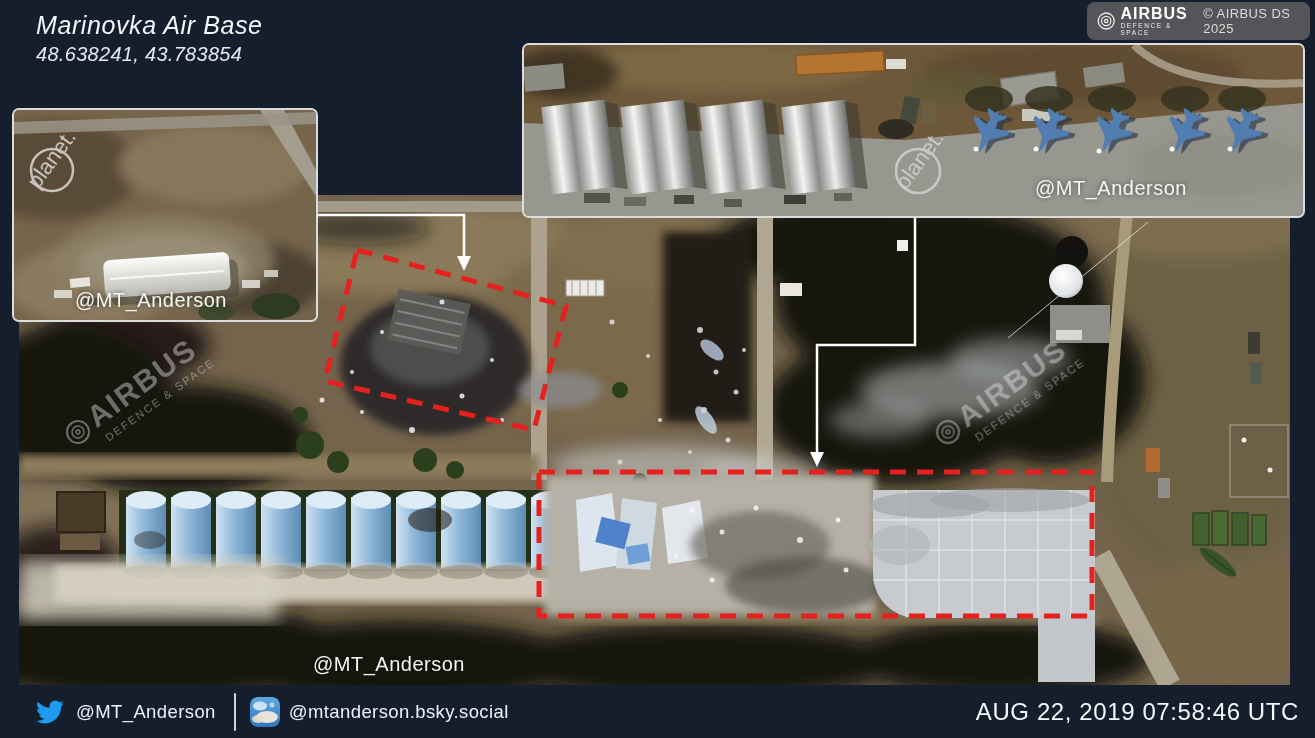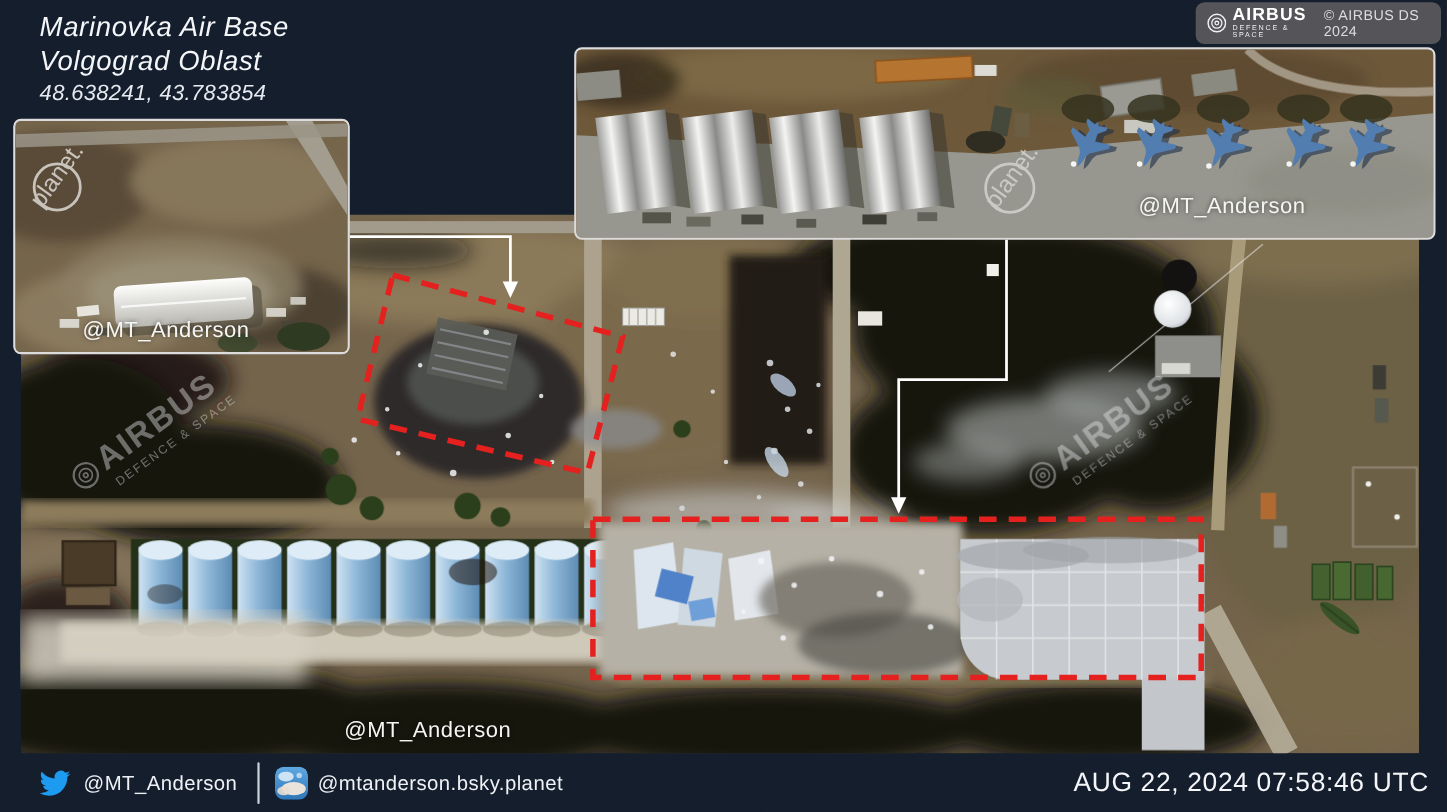--- a/index.html
+++ b/index.html
@@ -462,37 +462,36 @@
       <polyline points="915,218 915,345 817,345 817,454" fill="none" stroke="#ffffff" stroke-width="2.5"></polyline>
       <polygon points="810,452 824,452 817,467" fill="#ffffff"></polygon>
     </g>
 
     <polygon points="357,250 566,306 534,430 325,381" fill="none" stroke="#e4211e" stroke-width="5" stroke-dasharray="16 11"></polygon>
     <polygon points="539,472 1092,472 1092,616 539,616" fill="none" stroke="#e4211e" stroke-width="5" stroke-dasharray="16 11"></polygon>
   </svg>
 
   <div class="title-block">
     <div class="title-line">Marinovka Air Base</div>
-    <div class="title-line">Volgograd Oblast</div>
     <div class="coords">48.638241, 43.783854</div>
   </div>
 
   <div class="credit-badge">
     <div class="credit-logo">
       <svg width="22" height="22" viewBox="0 0 22 22">
         <circle cx="11" cy="11" r="9.5" fill="none" stroke="#f0f0f0" stroke-width="1.6"></circle>
         <circle cx="11" cy="11" r="5.5" fill="none" stroke="#f0f0f0" stroke-width="1.4"></circle>
         <circle cx="11" cy="11" r="2" fill="none" stroke="#f0f0f0" stroke-width="1.4"></circle>
       </svg>
       <div class="credit-text-stack">
         <span class="credit-brand">AIRBUS</span>
         <span class="credit-division">DEFENCE &amp; SPACE</span>
       </div>
     </div>
-    <span class="credit-copy">© AIRBUS DS 2024</span>
+    <span class="credit-copy">© AIRBUS DS 2025</span>
   </div>
 
   <span class="photo-label label-inset1">@MT_Anderson</span>
   <span class="photo-label label-inset2">@MT_Anderson</span>
   <span class="photo-label label-main">@MT_Anderson</span>
 
   <div class="footer">
     <svg class="tw-icon" width="34" height="28" viewBox="0 0 24 24">
       <path fill="#1d9bf0" d="M23.953 4.57a10 10 0 01-2.825.775 4.958 4.958 0 002.163-2.723 9.99 9.99 0 01-3.127 1.195 4.92 4.92 0 00-8.384 4.482C7.69 8.095 4.067 6.13 1.64 3.162a4.822 4.822 0 00-.666 2.475c0 1.71.87 3.213 2.188 4.096a4.904 4.904 0 01-2.228-.616v.06a4.923 4.923 0 003.946 4.827 4.996 4.996 0 01-2.212.085 4.936 4.936 0 004.604 3.417 9.867 9.867 0 01-6.102 2.105c-.39 0-.779-.023-1.17-.067a13.995 13.995 0 007.557 2.209c9.053 0 13.998-7.496 13.998-13.985 0-.21 0-.42-.015-.63A9.935 9.935 0 0024 4.59z"></path>
     </svg>
@@ -504,17 +503,17 @@
           <stop offset="0" stop-color="#5fa8e0"></stop>
             <stop offset="1" stop-color="#2f77b8"></stop>
         </linearGradient>
       </defs>
       <rect width="30" height="30" rx="7" fill="url(#skyGrad)"></rect>
       <ellipse cx="10" cy="9" rx="7" ry="4.5" fill="#dcebf7" opacity=".9"></ellipse>
       <ellipse cx="17" cy="20" rx="11" ry="6" fill="#f3e8dc" opacity=".95"></ellipse>
       <ellipse cx="8" cy="22" rx="6" ry="4" fill="#e8ddd2" opacity=".9"></ellipse>
       <circle cx="22" cy="8" r="2.5" fill="#cfe4f5" opacity=".8"></circle>
     </svg>
-    <span class="handle">@mtanderson.bsky.planet</span>
-    <span class="timestamp">AUG 22, 2024 07:58:46 UTC</span>
+    <span class="handle">@mtanderson.bsky.social</span>
+    <span class="timestamp">AUG 22, 2019 07:58:46 UTC</span>
   </div>
 
 </div>
 
 </body></html>

